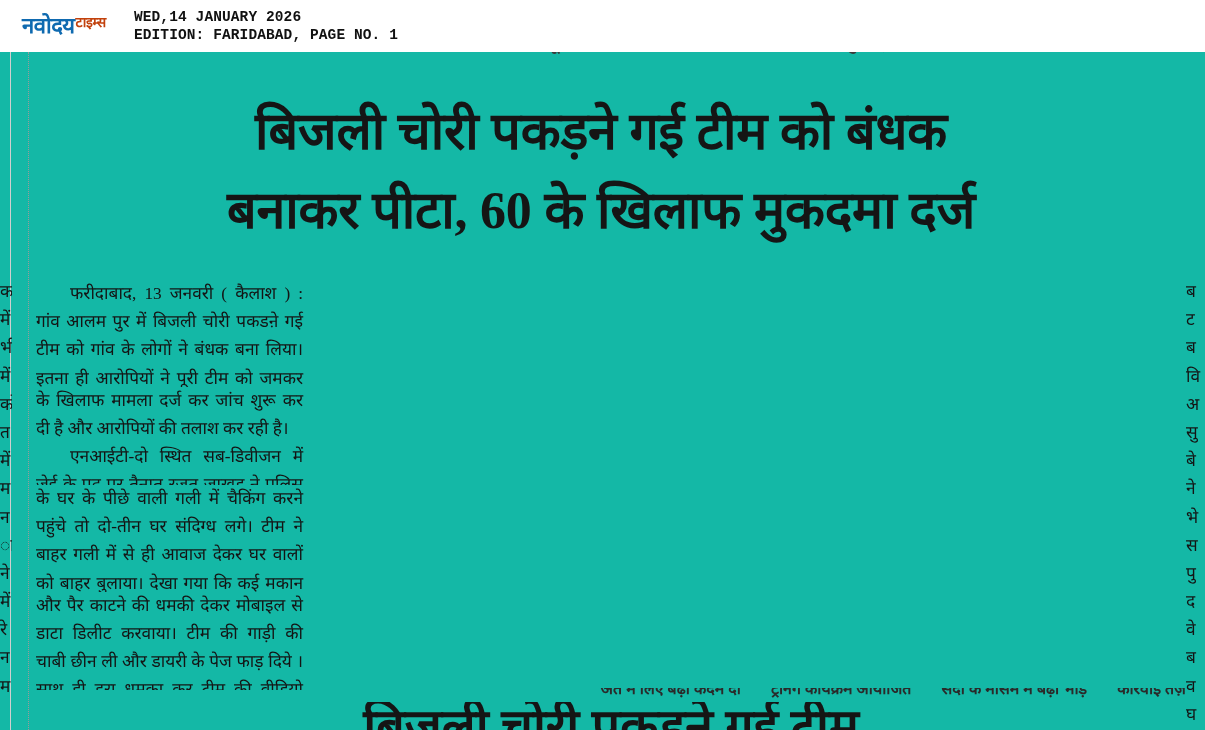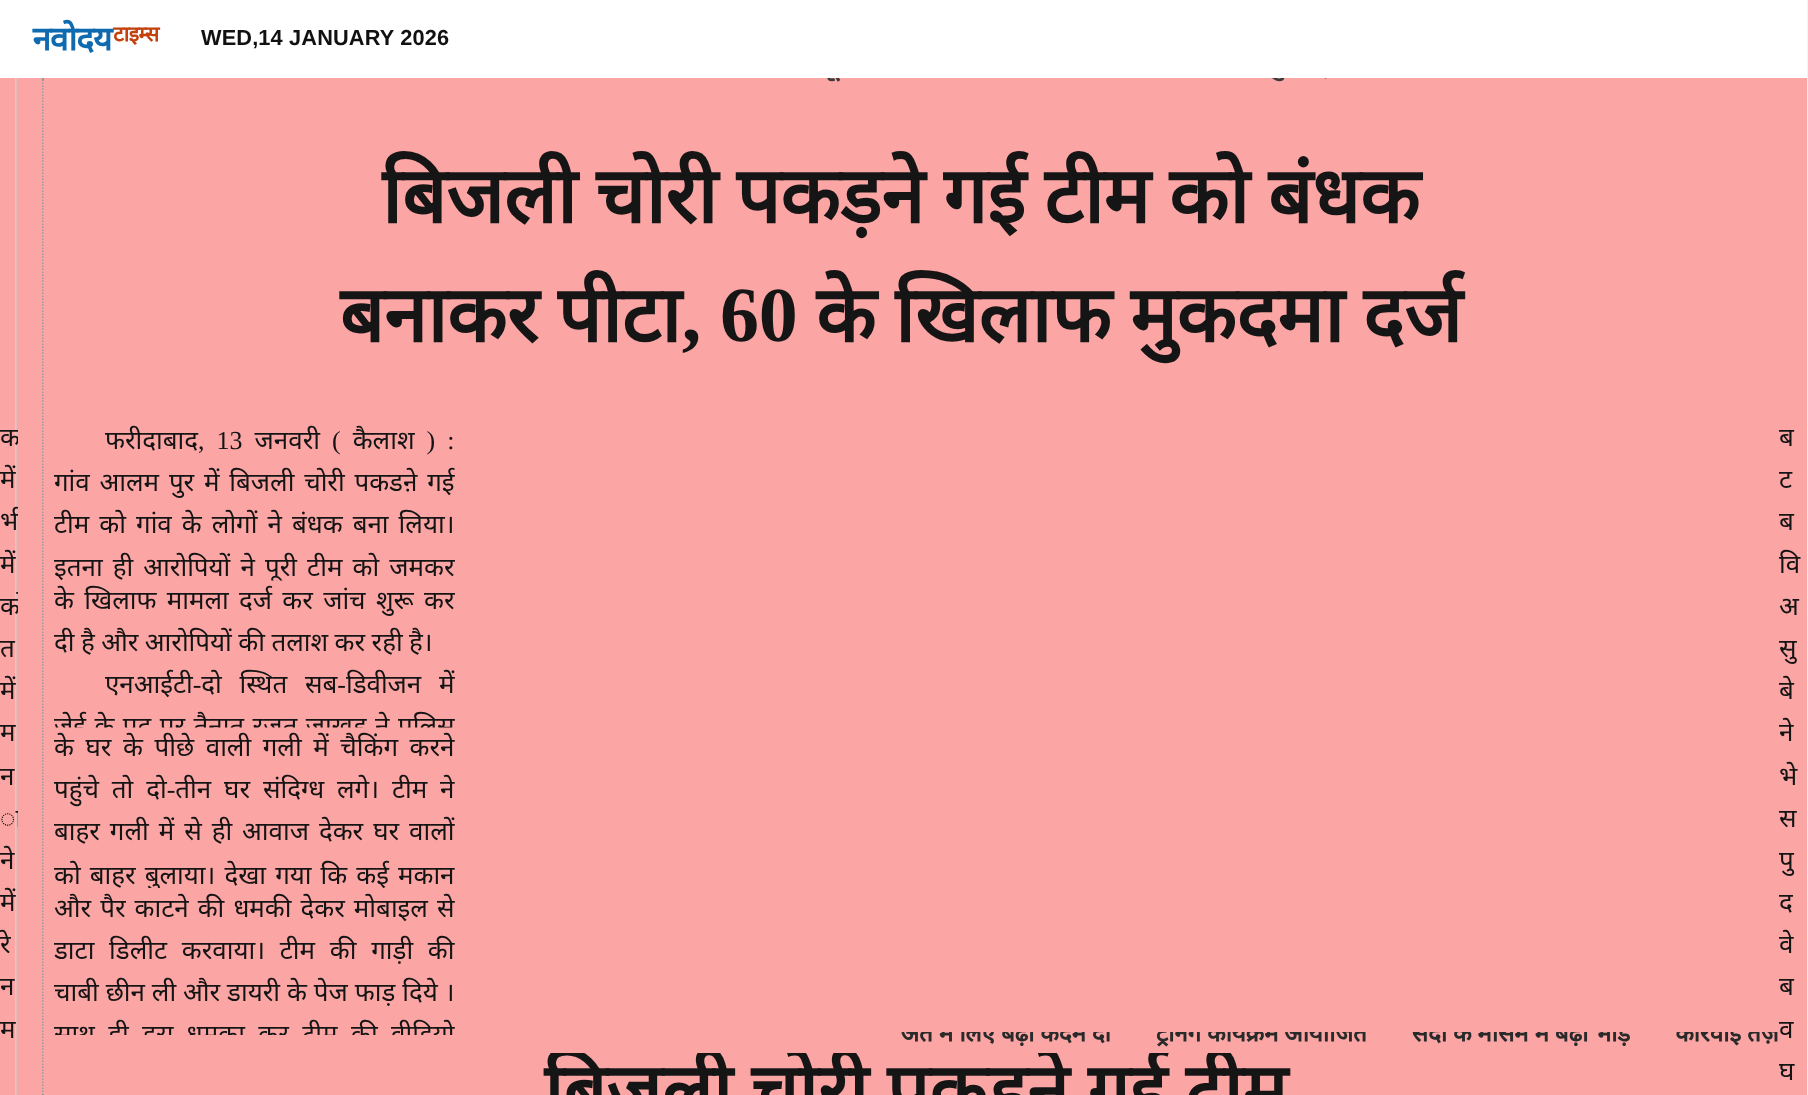--- a/index.html
+++ b/index.html
@@ -48,41 +48,41 @@
     line-height: 1;
     margin-left: 1px;
     letter-spacing: -0.3px;
   }
   .meta {
     display: flex; flex-direction: column;
     justify-content: center;
     line-height: 1.25;
   }
   .meta-line {
-    font-family: Liberation Sans, sans-serif;
+    font-family: Liberation Mono, monospace;
     font-weight: bold;
     font-size: 14.5px;
     color: #111111;
     white-space: nowrap;
     letter-spacing: 0.1px;
   }
 
   
   .clip {
     position: absolute;
     left: 0; top: 52px;
     width: 1205px; height: 678px;
     background: #ffffff;
     overflow: hidden;
   }
   .paper {
     position: absolute;
     left: 0; top: 0;
     width: 1205px; height: 678px;
-    background: #fca5a5;
+    background: #14b8a6;
     color: #151515;
     font-family: "Liberation Serif", "DejaVu Serif", serif;
   }
 
   
   .gutter {
     position: absolute;
     top: 0; bottom: 0;
     width: 0;
     border-left: 1px dotted #9a9a9a;
@@ -222,20 +222,21 @@
 
   <div class="header">
 
     <div class="logo">
       <span class="logo-main">नवोदय</span>
       <span class="logo-sub">टाइम्स</span>
     </div>
 
     <div class="meta">
       <span class="meta-line">WED,14 JANUARY 2026</span>
+      <span class="meta-line">EDITION: FARIDABAD, PAGE NO. 1</span>
     </div>
 
   </div>
 
   <div class="clip">
     <div class="paper">
 
       <div class="edge-rule e1"></div>
       <div class="gutter g1"></div>
 

